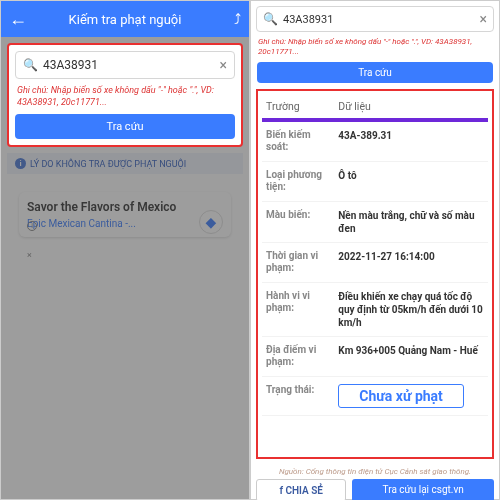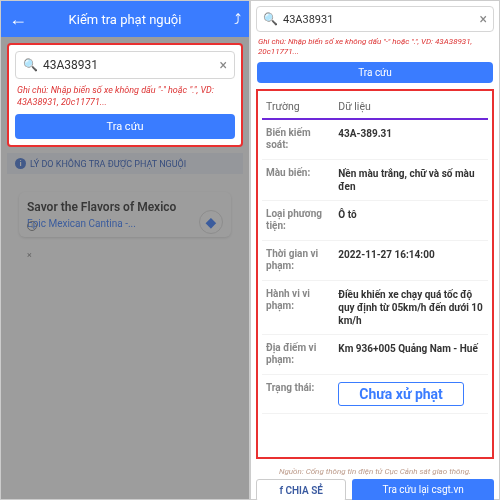--- a/index.html
+++ b/index.html
@@ -32,21 +32,21 @@
   .ad .nav { position: absolute; right: 8px; top: 18px; width: 24px; height: 24px; border-radius: 50%; background: #fff; border: 1px solid #ddd; color: #3a7cff; font-size: 14px; display: flex; align-items: center; justify-content: center; }
   .ad .x { position: absolute; left: 8px; top: 58px; font-size: 9px; color: #888; }
   
   
   .right .mini-search { display: flex; align-items: center; background: #fff; border: 1px solid #d6d6d6; border-radius: 4px; padding: 4px 6px; margin: 5px; }
   .right .mini-search span.val { flex: 1; font-size: 11px; color: #333; }
   .right .note2 { color: #d33; font-size: 8px; margin: 2px 7px; line-height: 1.3; font-style: italic; }
   .right .mini-btn { background: #3a7cff; color: #fff; text-align: center; border-radius: 4px; padding: 5px; font-size: 10px; margin: 4px 6px 6px; }
   
   .results { margin: 0 5px 5px; border: 2px solid #e93030; padding: 4px; height: 370px; background: #fff; }
-  .res-hdr { display: flex; border-bottom: 2px solid #6d28d9; }
+  .res-hdr { display: flex; border-bottom: 4px solid #6d28d9; }
   .res-hdr > div { padding: 5px 4px; font-size: 10.5px; color: #666; }
   .col1 { width: 32%; } .col2 { width: 68%; }
   .row { display: flex; border-bottom: 1px solid #f2f2f2; }
   .row > div { padding: 7px 4px; font-size: 10px; font-weight: bold; }
   .row .lbl { color: #888; width: 32%; line-height: 1.25; }
   .row .val { color: #333; width: 68%; line-height: 1.3; }
   .row .status-badge { display: inline-block; border: 1px solid #3a7cff; color: #3a7cff; border-radius: 3px; padding: 2px 20px; font-size: 14px; }
   
   .source { font-size: 8px; color: #b98; text-align: center; padding: 3px 5px; font-style: italic; }
   .bottom-actions { display: flex; gap: 6px; padding: 0 5px 5px; }
@@ -97,26 +97,26 @@
   <div class="results">
     <div class="res-hdr">
       <div class="col1">Trường</div>
       <div class="col2">Dữ liệu</div>
     </div>
     <div class="row">
         <div class="lbl">Biến kiếm soát:</div>
         <div class="val">43A-389.31</div>
       </div>
     <div class="row">
+        <div class="lbl">Loại phương tiện:</div>
+        <div class="val">Ô tô</div>
+      </div>
+    <div class="row">
         <div class="lbl">Màu biến:</div>
         <div class="val">Nền màu trắng, chữ và số màu đen</div>
-      </div>
-    <div class="row">
-        <div class="lbl">Loại phương tiện:</div>
-        <div class="val">Ô tô</div>
       </div>
     <div class="row">
         <div class="lbl">Thời gian vi phạm:</div>
         <div class="val">2022-11-27 16:14:00</div>
       </div>
     <div class="row">
         <div class="lbl">Hành vi vi phạm:</div>
         <div class="val">Điều khiến xe chạy quá tốc độ quy định từ 05km/h đến dưới 10 km/h</div>
       </div>
     <div class="row">

